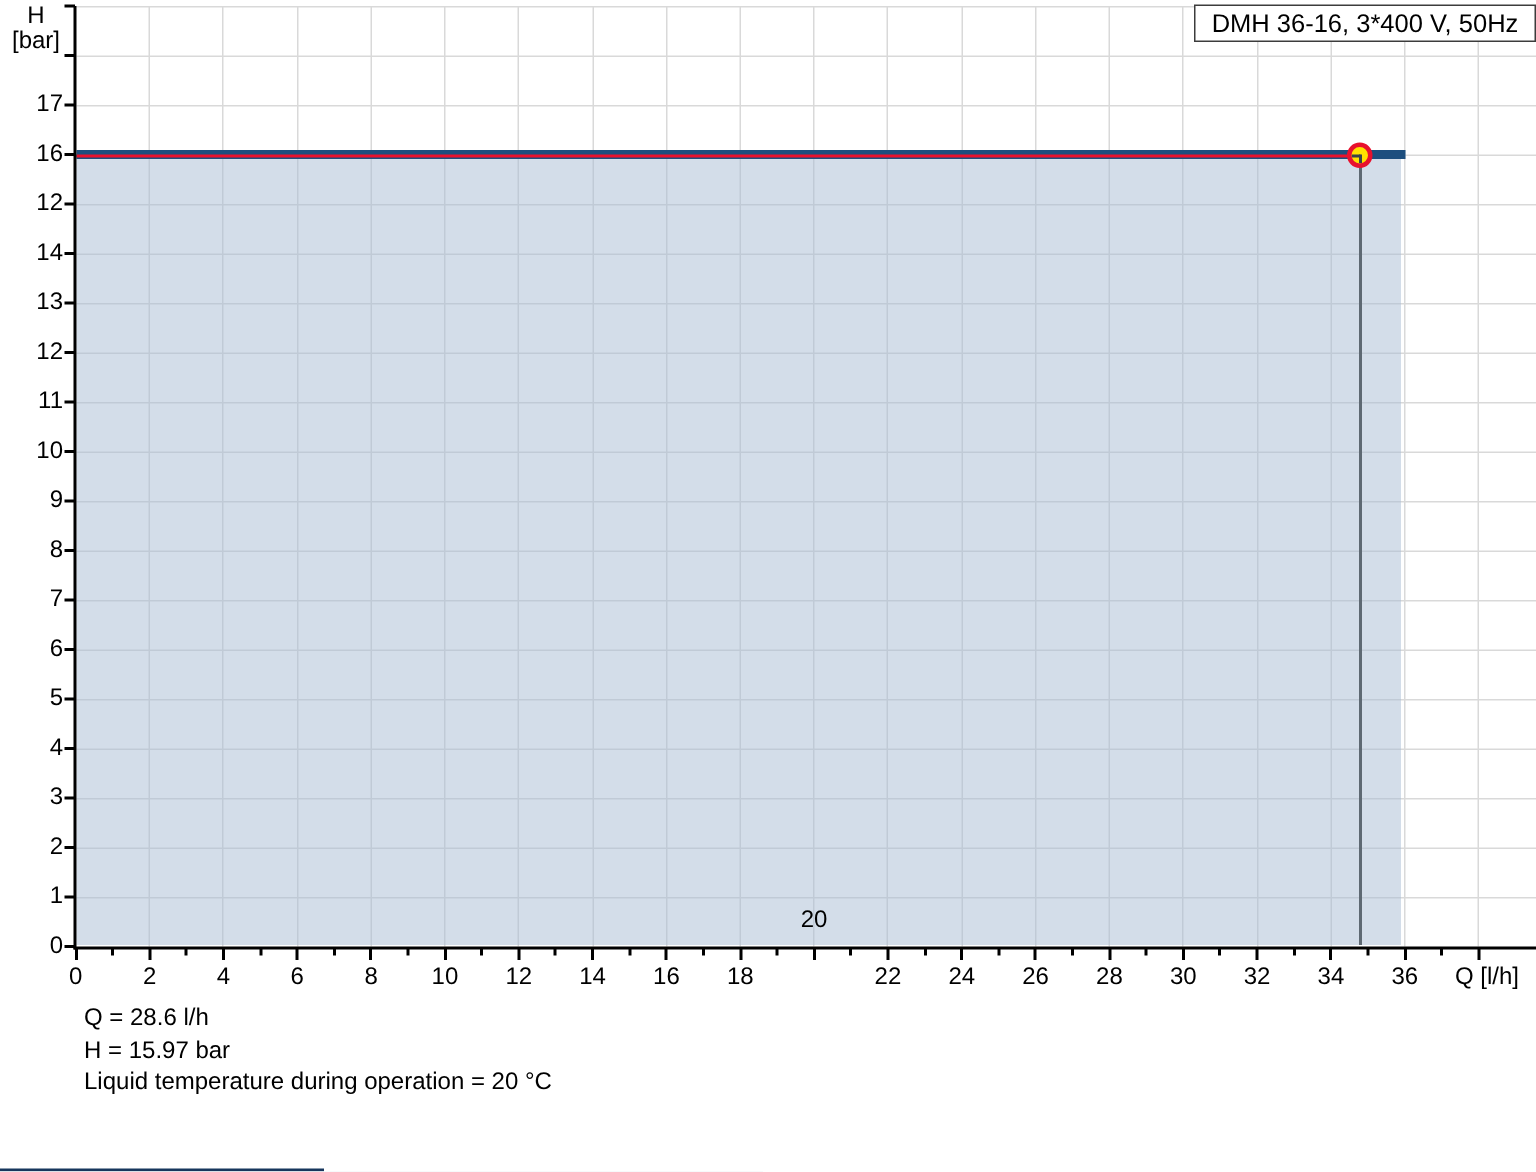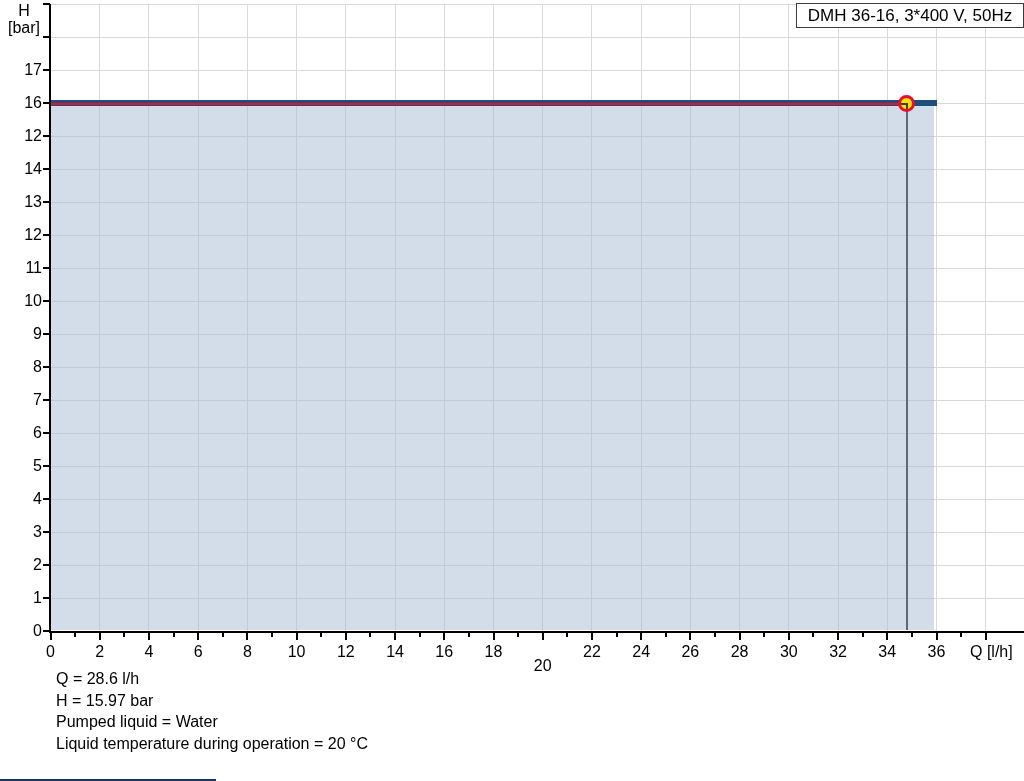--- a/index.html
+++ b/index.html
@@ -146,21 +146,21 @@
       <div class="tick" style="left: 394.056px; top: 632px; width: 2px; height: 8px;"></div>
       <div class="xlab" style="left: 375.056px; top: 643px; width: 40px;">14</div>
       <div class="tick" style="left: 418.667px; top: 632px; width: 2px; height: 5px;"></div>
       <div class="tick" style="left: 443.278px; top: 632px; width: 2px; height: 8px;"></div>
       <div class="xlab" style="left: 424.278px; top: 643px; width: 40px;">16</div>
       <div class="tick" style="left: 467.889px; top: 632px; width: 2px; height: 5px;"></div>
       <div class="tick" style="left: 492.5px; top: 632px; width: 2px; height: 8px;"></div>
       <div class="xlab" style="left: 473.5px; top: 643px; width: 40px;">18</div>
       <div class="tick" style="left: 517.111px; top: 632px; width: 2px; height: 5px;"></div>
       <div class="tick" style="left: 541.722px; top: 632px; width: 2px; height: 8px;"></div>
-      <div class="xlab" style="left: 522.722px; top: 657px; width: 40px; text-align: center;">20</div>
+      <div class="xlab" style="left: 522.722px; top: 605px; width: 40px; text-align: center;">20</div>
       <div class="tick" style="left: 566.333px; top: 632px; width: 2px; height: 5px;"></div>
       <div class="tick" style="left: 590.944px; top: 632px; width: 2px; height: 8px;"></div>
       <div class="xlab" style="left: 571.944px; top: 643px; width: 40px;">22</div>
       <div class="tick" style="left: 615.556px; top: 632px; width: 2px; height: 5px;"></div>
       <div class="tick" style="left: 640.167px; top: 632px; width: 2px; height: 8px;"></div>
       <div class="xlab" style="left: 621.167px; top: 643px; width: 40px;">24</div>
       <div class="tick" style="left: 664.778px; top: 632px; width: 2px; height: 5px;"></div>
       <div class="tick" style="left: 689.389px; top: 632px; width: 2px; height: 8px;"></div>
       <div class="xlab" style="left: 670.389px; top: 643px; width: 40px;">26</div>
       <div class="tick" style="left: 714px; top: 632px; width: 2px; height: 5px;"></div>
@@ -185,18 +185,17 @@
       <div class="serie" style="left: 50.5px; top: 102.69px; width: 856.467px; height: 2.6px; background: rgb(232, 17, 45);"></div>
       <div class="marker" style="left: 898.467px; top: 95.49px; background: rgb(255, 225, 0); border-color: rgb(232, 17, 45);">
         <div class="mkv"></div>
         <div class="mkh"></div>
       </div>
     </div>
 
   <div id="info">
     <div class="info-line">Q = 28.6 l/h</div>
     <div class="info-line">H = 15.97 bar</div>
-    <div class="info-line">Pumped liquid = Water</div>
     <div class="info-line">Liquid temperature during operation = 20 °C</div>
   </div>
 
   <div id="footer-line"></div>
 </div>
 
 </body></html>

